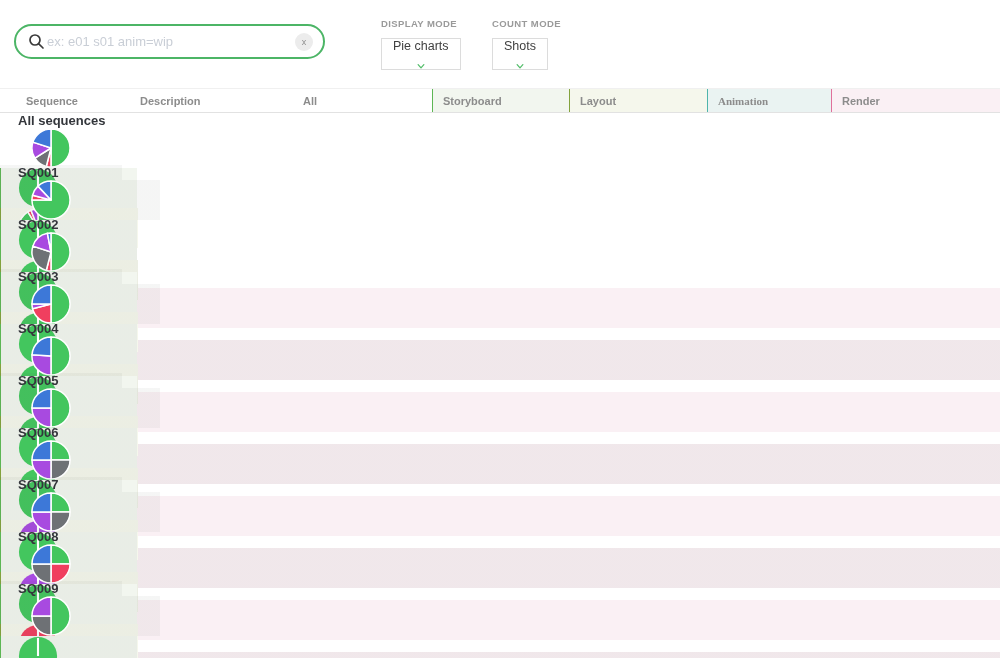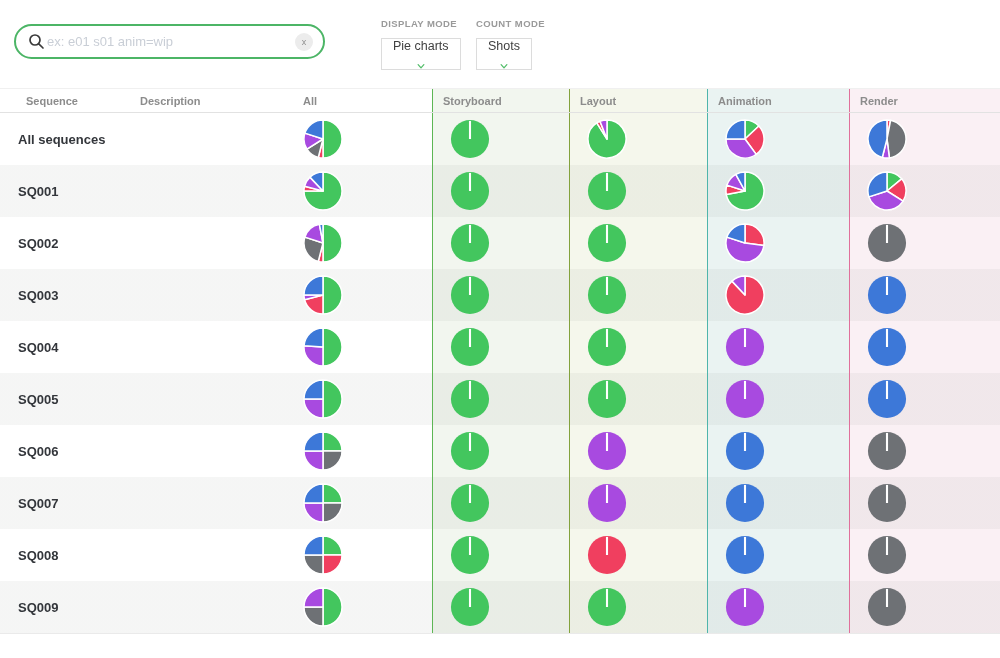--- a/index.html
+++ b/index.html
@@ -19,38 +19,38 @@
     flex:1;border:0;outline:none;font-size:13px;color:#444;background:transparent;
     font-family:inherit;min-width:0;
   }
   .search-pill input::placeholder{color:#c9ced6;}
   .clear-btn{
     width:18px;height:18px;border-radius:50%;background:#ececec;color:#8f8f8f;
     font-size:9px;display:flex;align-items:center;justify-content:center;cursor:pointer;flex:0 0 auto;
   }
   .mode-group{position:absolute;top:18px;margin-left:40px;}
   #display-mode-group{left:341px;}
-  #count-mode-group{left:436px;}
+  #count-mode-group{left:452px;}
   .eyebrow{font-size:9.5px;font-weight:700;color:#9a9a9a;letter-spacing:.4px;margin-bottom:7px;}
   .select{
     border:1px solid #dcdcdc;background:#fff;height:32px;box-sizing:border-box;
     display:inline-flex;align-items:center;padding:0 11px;gap:11px;
     font-size:12.5px;color:#3f3f3f;cursor:pointer;flex-direction:column;
   }
   
   .thead{display:flex;height:23px;border-top:1px solid #f0f0f0;border-bottom:1px solid #e2e2e2;}
   .thead .cell{font-size:11px;font-weight:700;color:#8c8c8c;display:flex;align-items:center;}
-  .row{display:flex;height:52px;}
+  .row{display:flex;height:52px;flex-direction:column;}
   .cell{box-sizing:border-box;display:flex;align-items:center;height:100%;}
   .c-seq{width:122px;padding-left:18px;}
   .c-desc{width:150px;padding-left:18px;}
   .c-all{width:160px;padding-left:31px;}
   .c-storyboard{width:137px;}
   .c-layout{width:138px;}
-  .c-animation{width:142px;}
+  .c-animation{width:124px;font-family:Liberation Serif, serif;}
   .c-render{flex:1;}
   .c-storyboard{background:var(--tint-storyboard);border-left:1px solid var(--accent-storyboard);}
   .c-layout{background:var(--tint-layout);border-left:1px solid var(--accent-layout);}
   .c-animation{background:var(--tint-animation);border-left:1px solid var(--accent-animation);}
   .c-render{background:var(--tint-render);border-left:1px solid var(--accent-render);}
   .thead .c-storyboard,.thead .c-layout,.thead .c-animation,.thead .c-render{padding-left:10px;}
   .row .cell.dept{padding-left:17px;}
   .row.striped .cell{background-image:linear-gradient(rgba(75,85,75,.055),rgba(75,85,75,.055));}
   .tbody{border-bottom:1px solid #eaeaea;}
   .seq-name{font-size:13px;font-weight:700;color:#33363b;cursor:pointer;}

